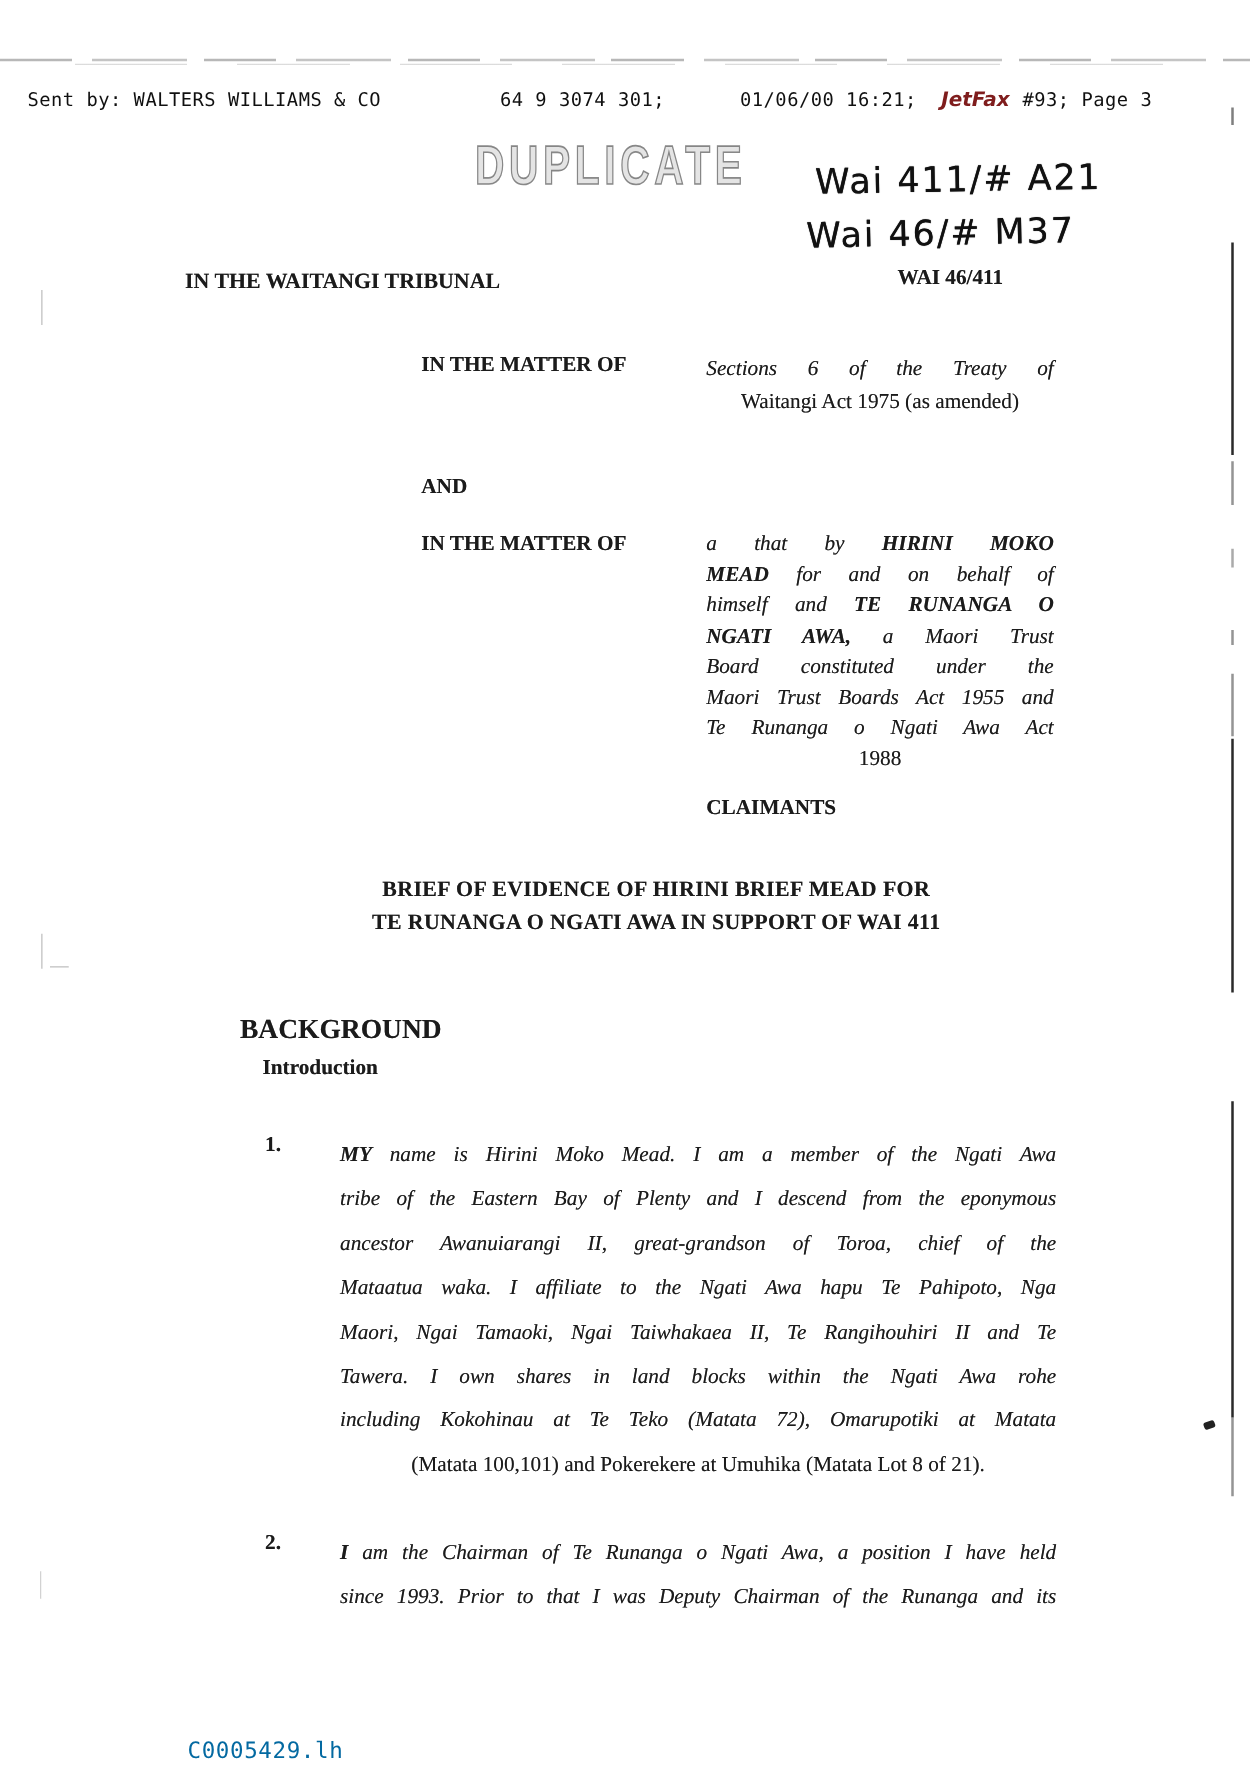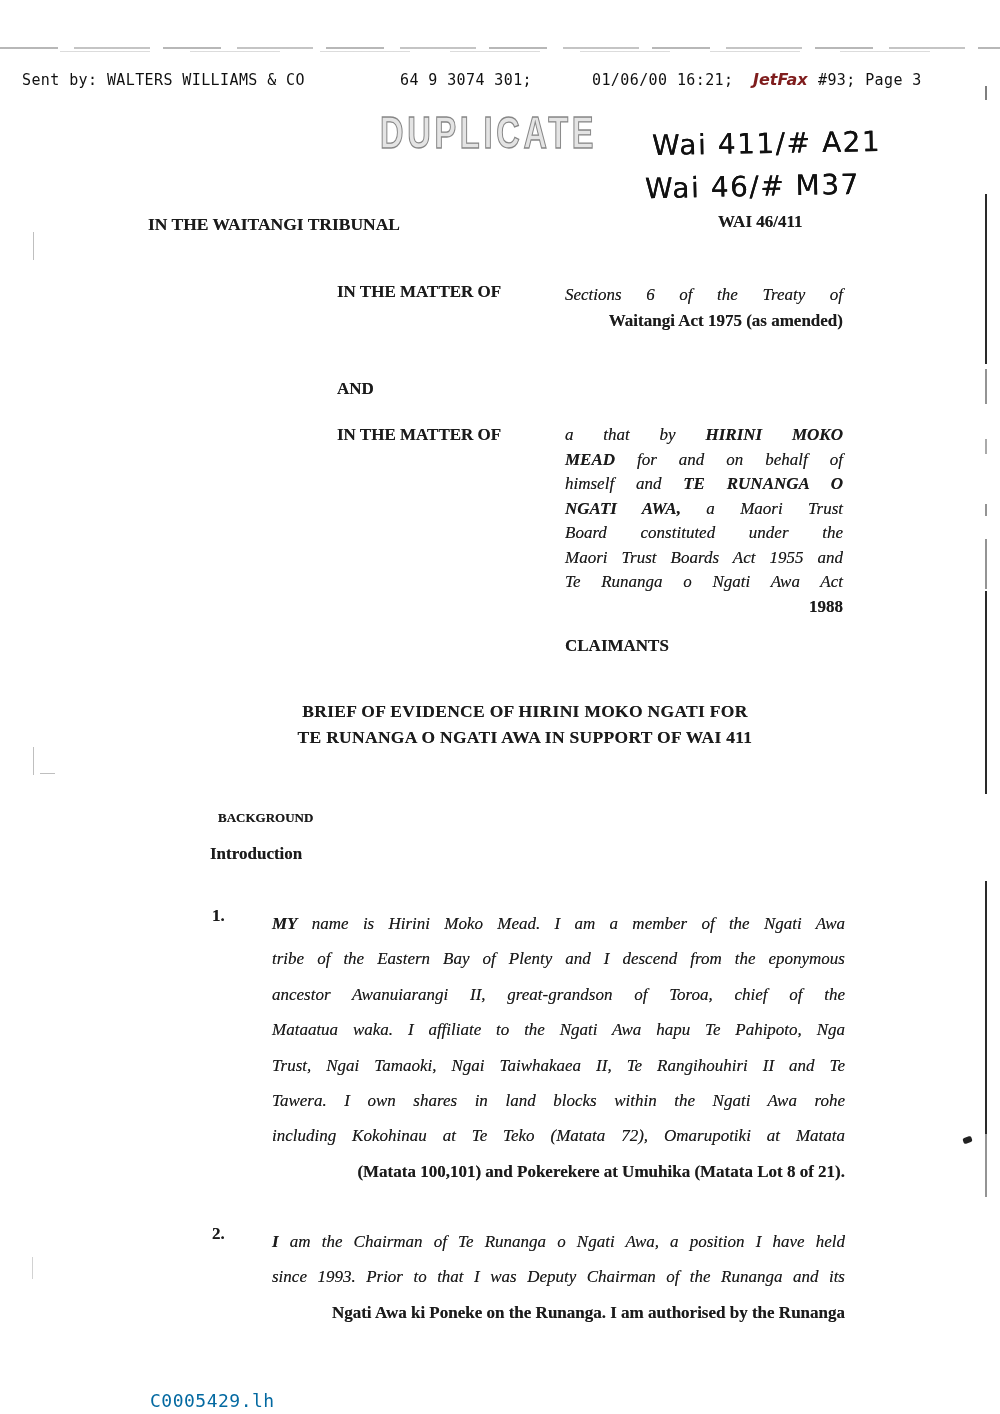--- a/index.html
+++ b/index.html
@@ -36,21 +36,21 @@
     text-shadow:0 0 .6px #111;
   }
 
   .b, .bold { font-weight:700; }
   .h { font-weight:700; font-size:17px; white-space:nowrap; }
   .scan { text-shadow:0 0 .35px rgba(0,0,0,.55); }
 
   .col { font-size:17px; }
   .col > div { width:100%; }
   .jline { text-align:justify; text-align-last:justify;font-style:italic; }
-  .lline { text-align:right;font-weight:bold; }
+  .lline { text-align:center; }
 
   .doc-title { text-align:center; font-weight:700; font-size:17.5px; line-height:26px; letter-spacing:.3px; }
 
   .para { position:absolute; left:212px; width:633px; }
   .para-num { position:absolute; left:0; top:0; font-weight:700; font-size:17px; }
   .para-lines { margin-left:60px; font-size:17px; }
   .para-lines > div { line-height:35.4px; }
 
   .m1 .jline, .m1 .lline { line-height:26px; }
   .m2 .jline, .m2 .lline { line-height:24.5px; }
@@ -123,45 +123,44 @@
       <div class="jline"><span class="b">NGATI AWA,</span><span> a Maori Trust</span></div>
       <div class="jline">Board constituted under the</div>
       <div class="jline">Maori Trust Boards Act 1955 and</div>
       <div class="jline">Te Runanga o Ngati Awa Act</div>
       <div class="lline">1988</div>
     </div>
 
   <div class="abs h scan" style="left:565px;top:592px">CLAIMANTS</div>
 
   <div class="abs doc-title scan" style="left:200px;top:654px;width:650px">
-    <div>BRIEF OF EVIDENCE OF HIRINI MOKO NGATI FOR</div>
+    <div>BRIEF OF EVIDENCE OF HIRINI BRIEF MEAD FOR</div>
     <div>TE RUNANGA O NGATI AWA IN SUPPORT OF WAI 411</div>
   </div>
 
-  <div class="abs h scan" style="left:218px;top:766px;font-size:13px">BACKGROUND</div>
+  <div class="abs h scan" style="left:192px;top:766px;font-size:22px">BACKGROUND</div>
   <div class="abs h scan" style="left:210px;top:800px">Introduction</div>
 
   <div class="para scan" style="top:862px">
     <div class="para-num">1.</div>
     <div class="para-lines">
         <div class="jline"><span class="b">MY</span><span> name is Hirini Moko Mead.  I am a member of the Ngati Awa</span></div>
         <div class="jline">tribe of the Eastern Bay of Plenty and I descend from the eponymous</div>
         <div class="jline">ancestor Awanuiarangi II, great-grandson of Toroa, chief of the</div>
         <div class="jline">Mataatua waka.  I affiliate to the Ngati Awa hapu Te Pahipoto, Nga</div>
-        <div class="jline">Trust, Ngai Tamaoki, Ngai Taiwhakaea II, Te Rangihouhiri II and Te</div>
+        <div class="jline">Maori, Ngai Tamaoki, Ngai Taiwhakaea II, Te Rangihouhiri II and Te</div>
         <div class="jline">Tawera.  I own shares in land blocks within the Ngati Awa rohe</div>
         <div class="jline">including Kokohinau at Te Teko (Matata 72),  Omarupotiki at Matata</div>
         <div class="lline">(Matata 100,101) and Pokerekere at Umuhika (Matata Lot 8 of 21).</div>
       </div>
   </div>
 
   <div class="para scan" style="top:1180px">
     <div class="para-num">2.</div>
     <div class="para-lines">
         <div class="jline"><span class="b">I</span><span> am the Chairman of Te Runanga o Ngati Awa, a position I have held</span></div>
         <div class="jline">since 1993. Prior to that I was Deputy Chairman of the Runanga and its</div>
-        <div class="lline">Ngati Awa ki Poneke on the Runanga.  I am authorised by the Runanga</div>
       </div>
   </div>
 
   <div class="abs footer-ref" style="left:150px;top:1346px">C0005429.lh</div>
 
 </div>
 
 </body></html>

